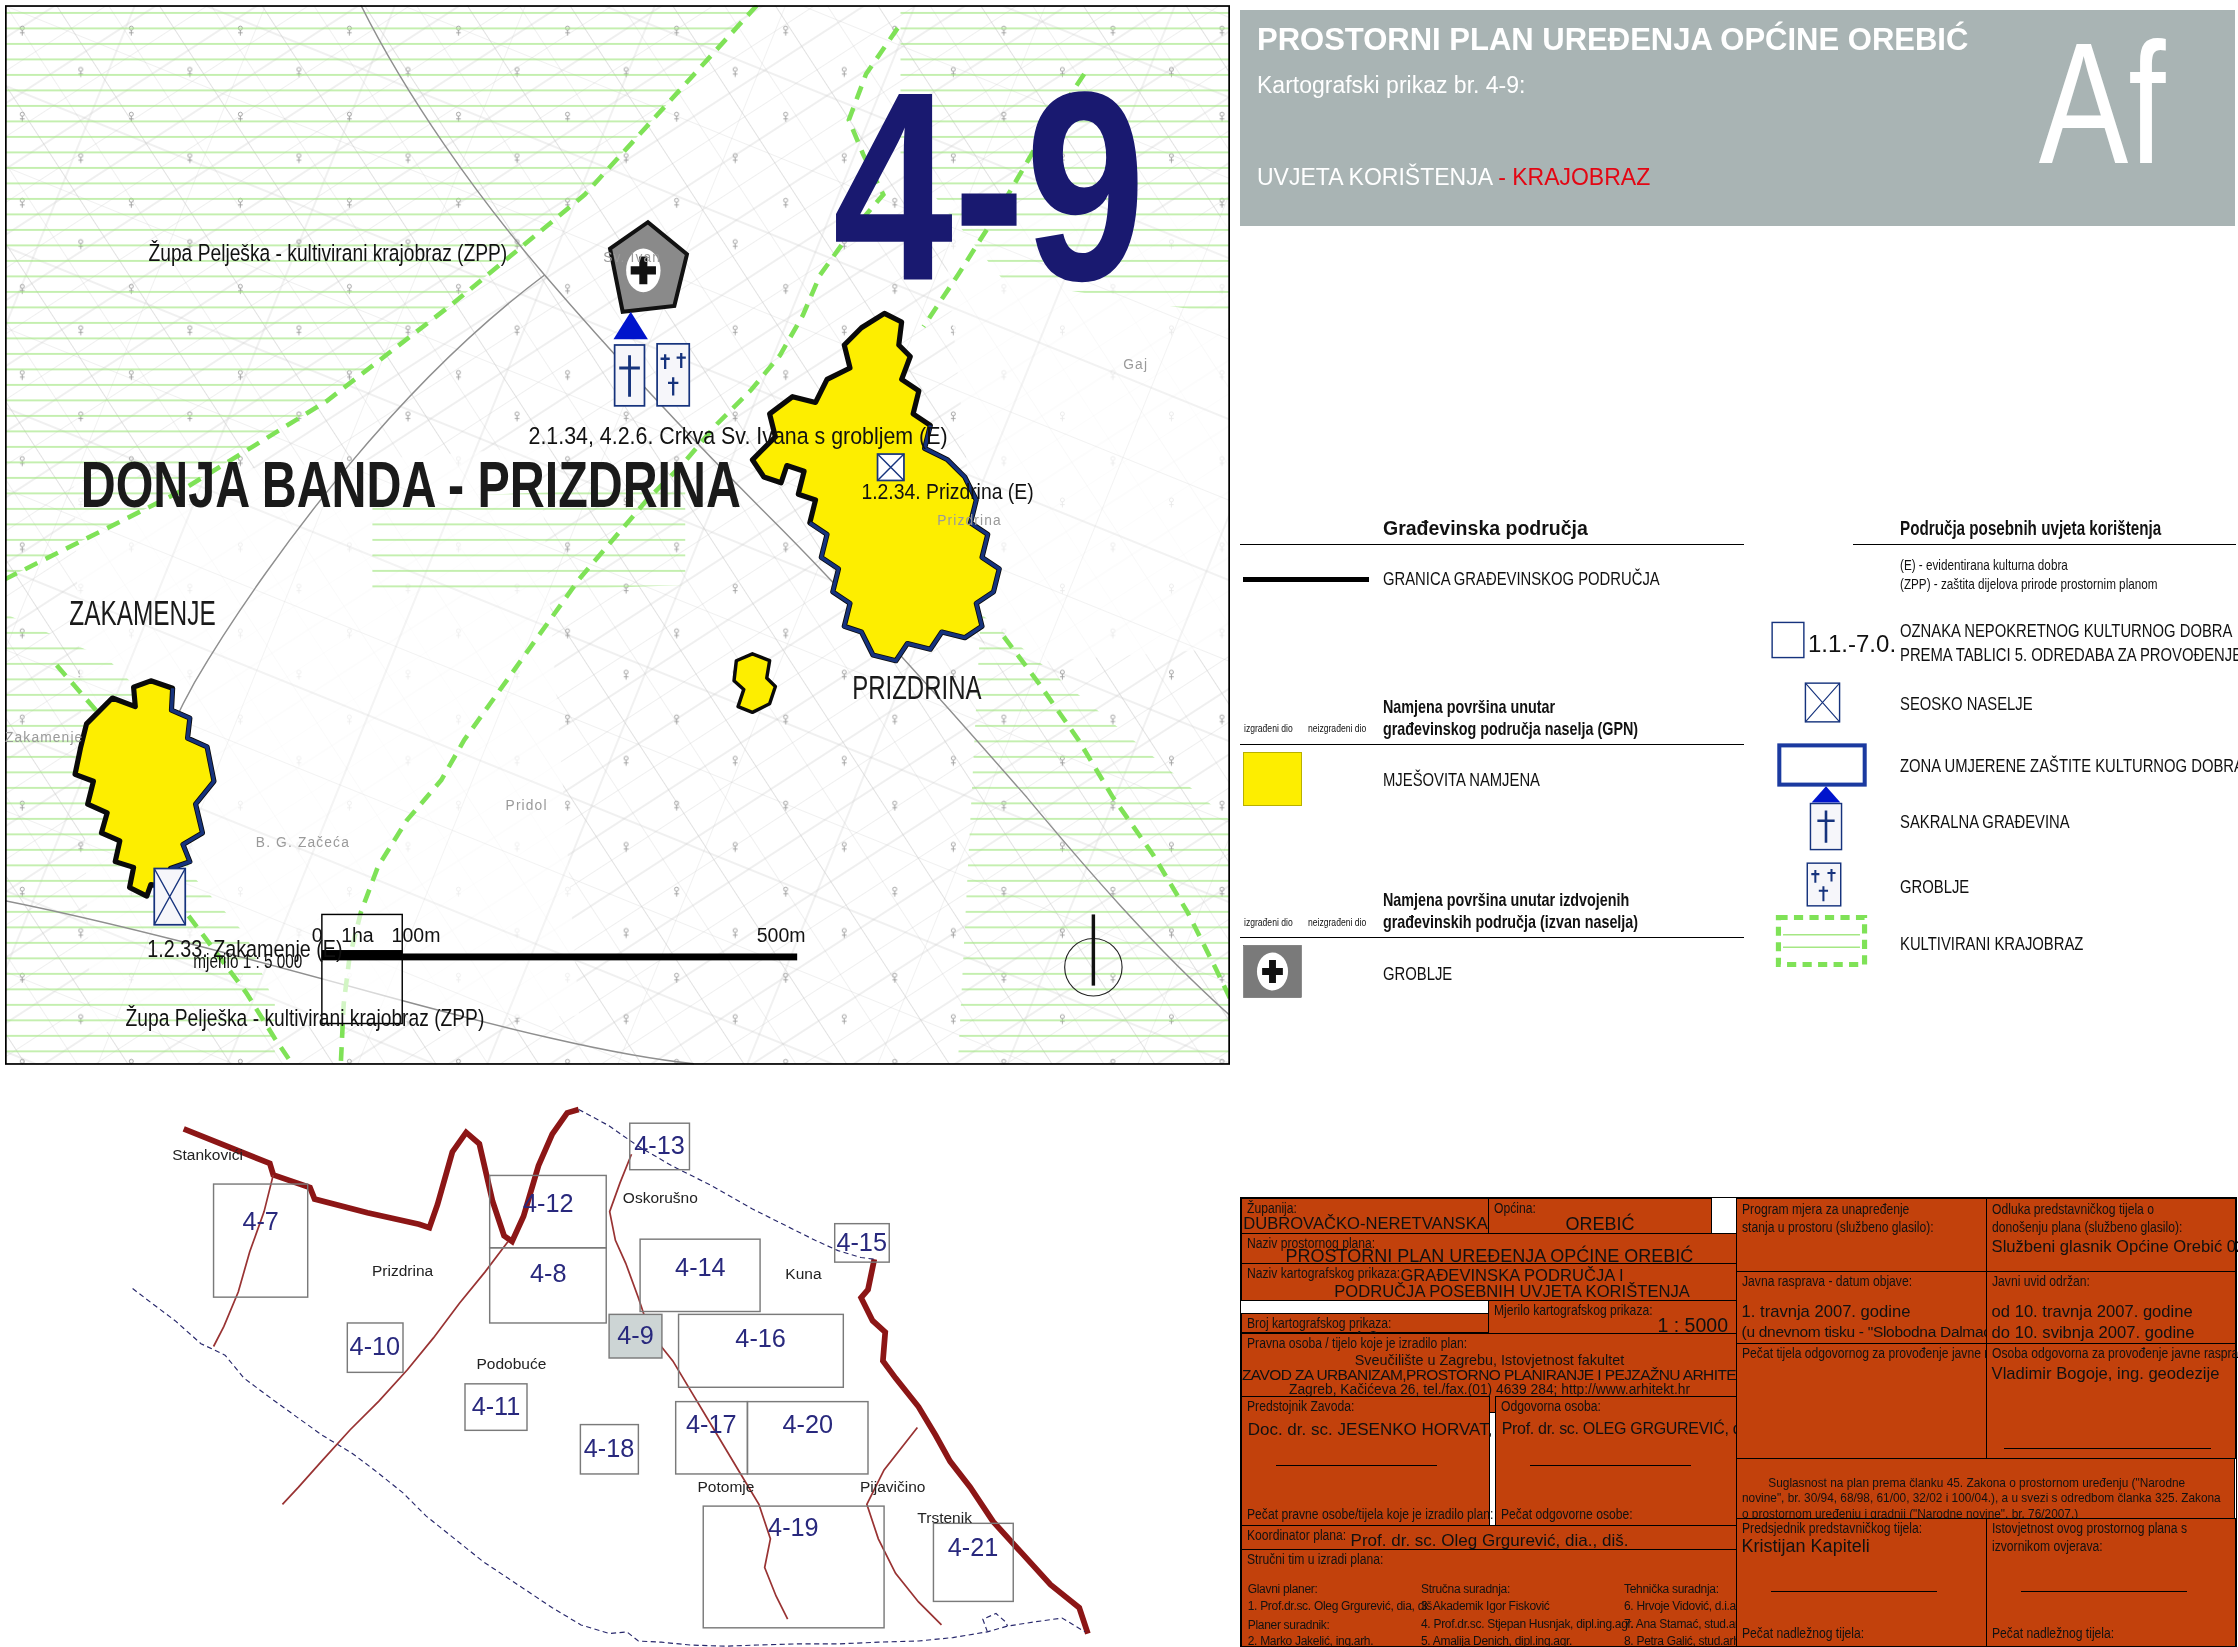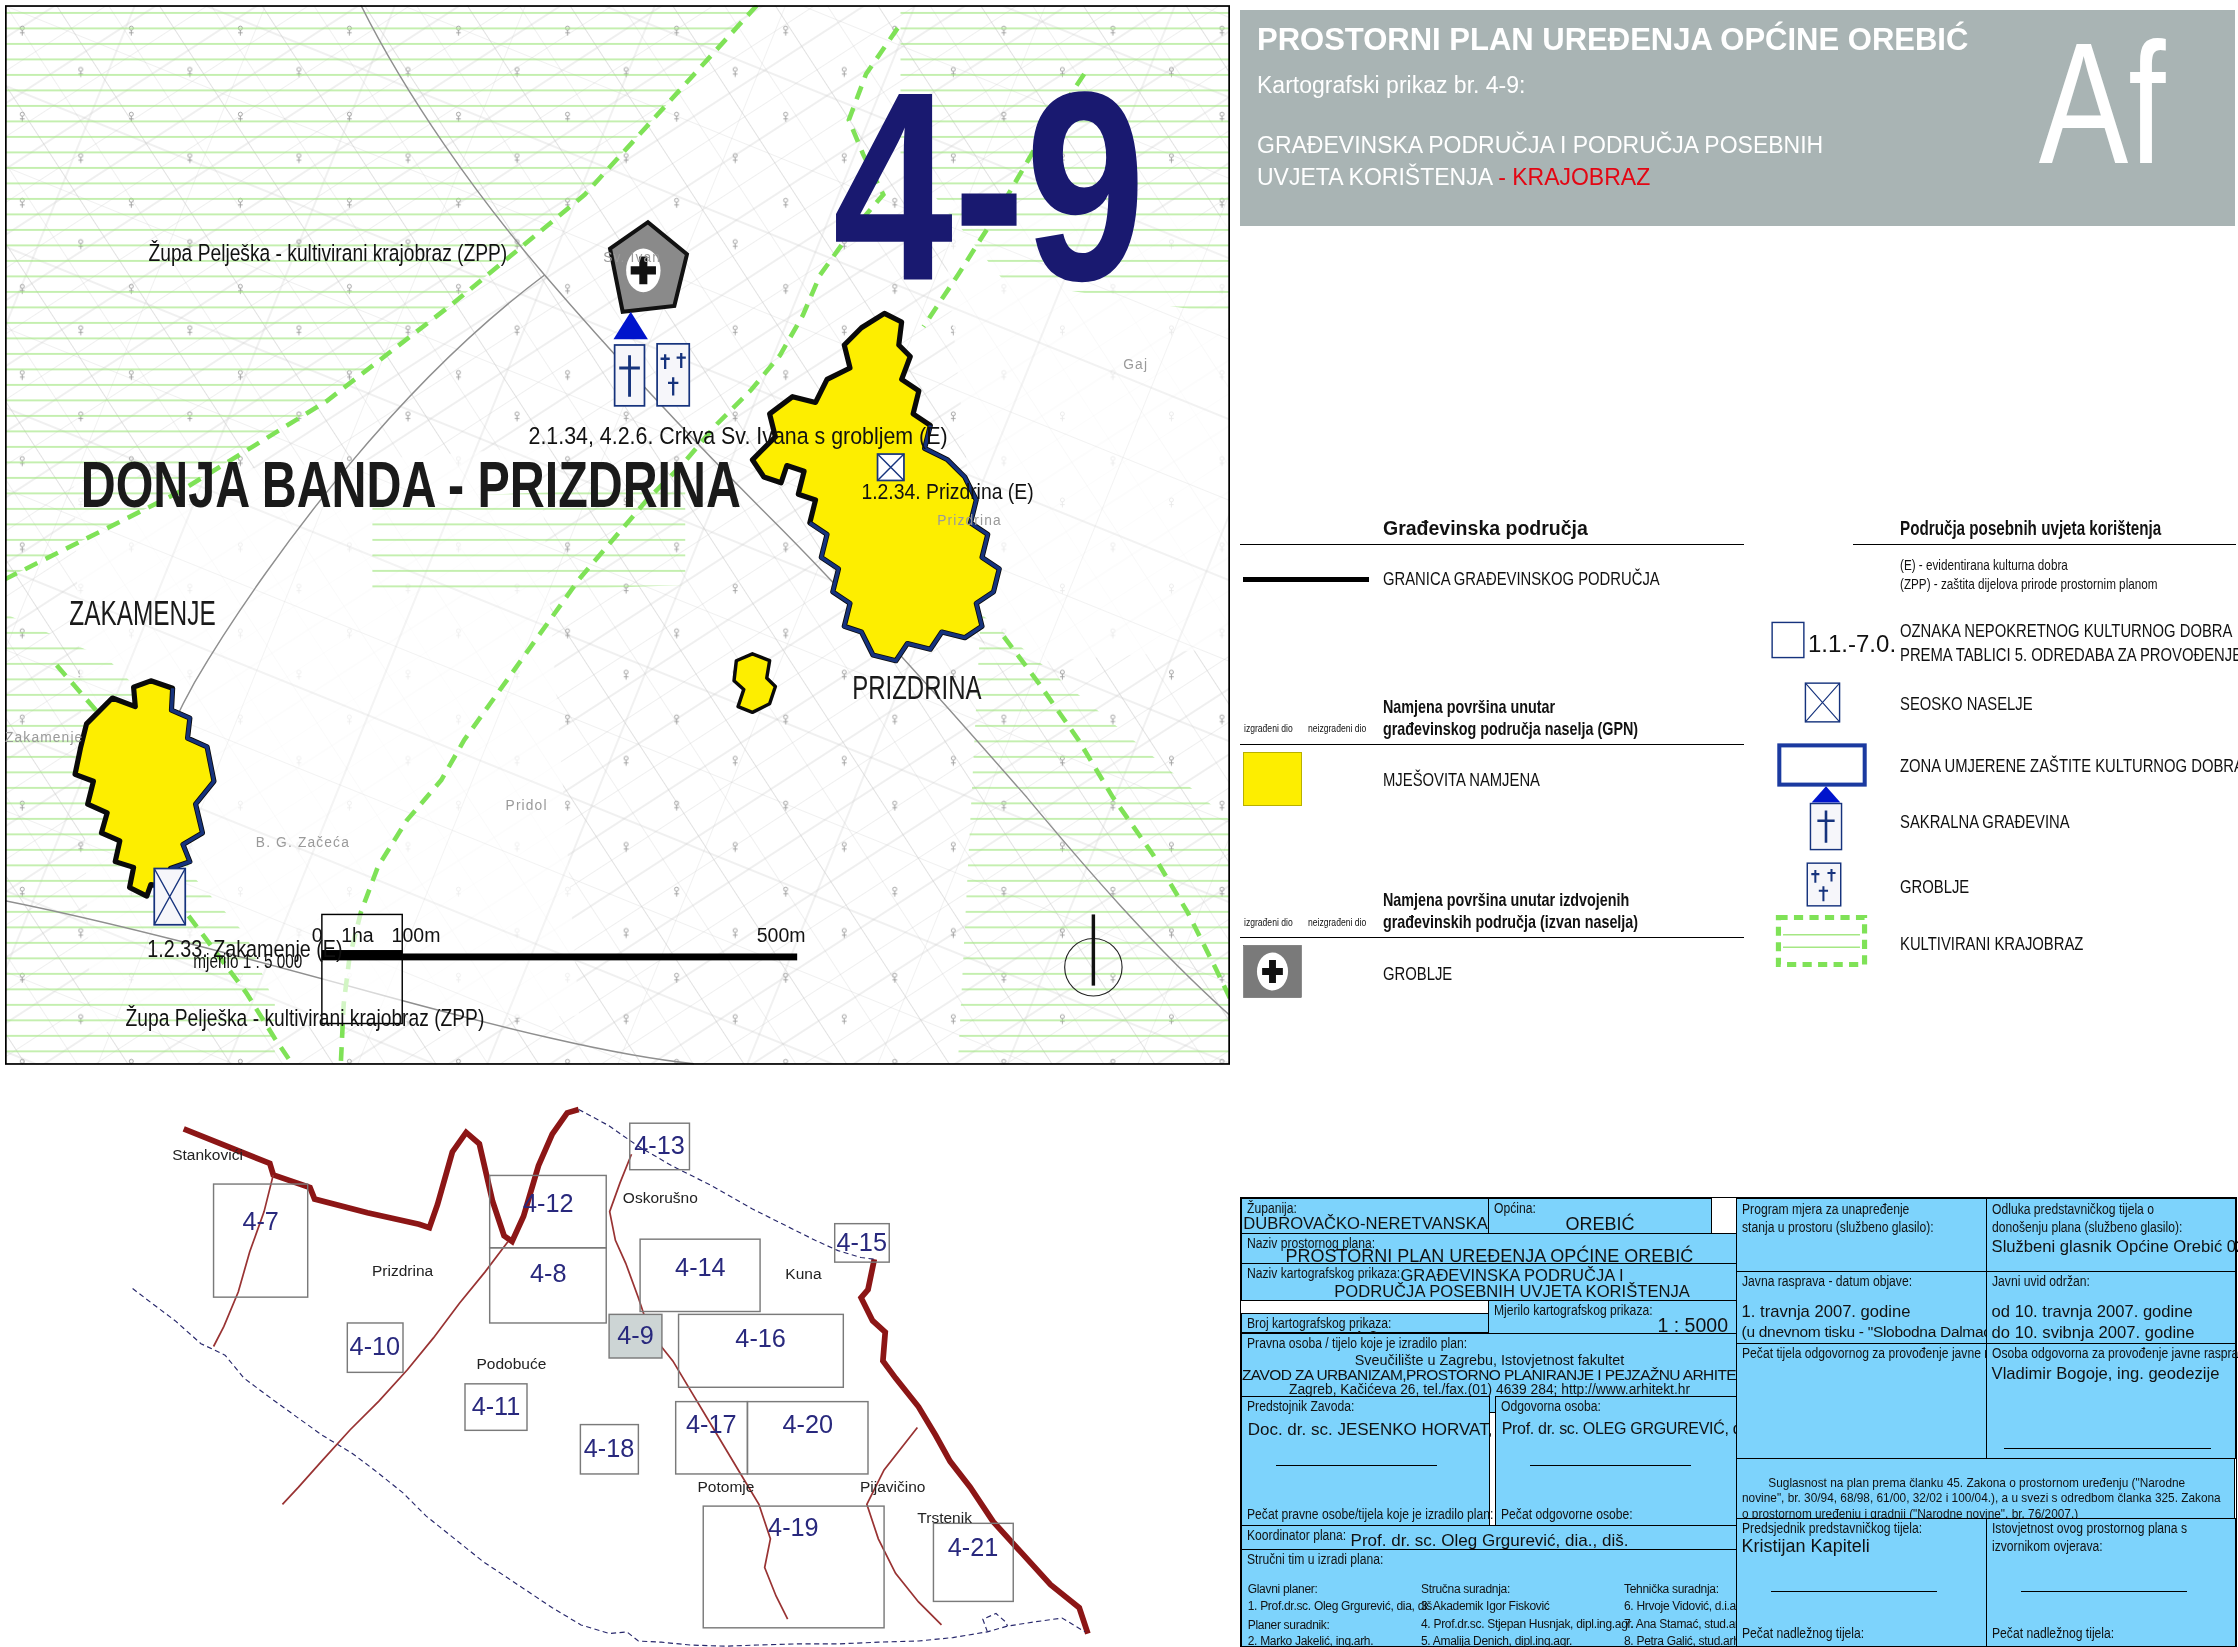--- a/index.html
+++ b/index.html
@@ -19,21 +19,21 @@
   
   .lg-header{font-size:19.5px;font-weight:bold;white-space:nowrap;}
   .lg-item{font-size:19px;white-space:nowrap;}
   .lg-item-b{font-size:18.4px;font-weight:bold;line-height:1.18;white-space:nowrap;}
   .lg-small{font-size:11px;white-space:nowrap;}
   .lg-note{font-size:15px;line-height:1.25;white-space:nowrap;}
   .hr{background:#000;height:1.1px;}
   .lg-code{font-size:24px;white-space:nowrap;}
   
   .itable{left:1240px;top:1197px;width:995px;height:449px;}
-  .cell{position:absolute;border:1.1px solid #000;box-sizing:border-box;background:#7dd3fc;}
+  .cell{position:absolute;border:1.1px solid #000;box-sizing:border-box;background:#c2410c;}
   .cl{position:absolute;left:4.6px;top:2.3px;font-size:13.8px;white-space:nowrap;transform:scaleX(.88);transform-origin:0 0;}
   .cv{position:absolute;left:0;width:100%;text-align:center;font-size:18px;white-space:nowrap;}
   .cvs{position:absolute;font-size:18px;white-space:nowrap;}
   .sig{position:absolute;border-top:1.1px solid #000;height:0;}
   .tt{font-size:12px;letter-spacing:-0.3px;white-space:nowrap;position:absolute;}
   .sug{position:absolute;font-size:12.6px;line-height:1.22;white-space:pre-wrap;transform:scaleX(.94);transform-origin:0 0;}
   
 </style>
 </head>
 <body>
@@ -159,21 +159,20 @@
       <text x="872" y="1402">Pridol</text>
       <text x="1948" y="634">Gaj</text>
       <text x="1042" y="448">Sv. Ivan</text>
       <text x="1624" y="906">Prizdrina</text>
     </g>
   </svg>
 
   <div class="abs titleblock">
     <div class="abs tb-title">PROSTORNI PLAN UREĐENJA OPĆINE OREBIĆ</div>
     <div class="abs tb-sub">Kartografski prikaz br. 4-9:</div>
-    <div class="abs tb-line1">GRAĐEVINSKA PODRUČJA I PODRUČJA POSEBNIH</div>
     <div class="abs tb-line2"><span>UVJETA KORIŠTENJA </span><span class="tb-red">- KRAJOBRAZ</span></div>
     <div class="abs tb-af">Af</div>
   </div>
 
   <div class="abs lg-header" style="left:1383px;top:517px">Građevinska područja</div>
   <div class="abs hr" style="left:1240px;top:544px;width:504px"></div>
   <div class="abs" style="left:1243px;top:577px;width:126px;height:5.2px;background:#000"></div>
   <div class="abs lg-item" style="left:1383px;top:568px"><span class="cond">GRANICA GRAĐEVINSKOG PODRUČJA</span></div>
 
   <div class="abs lg-item-b" style="left:1383px;top:696px">

